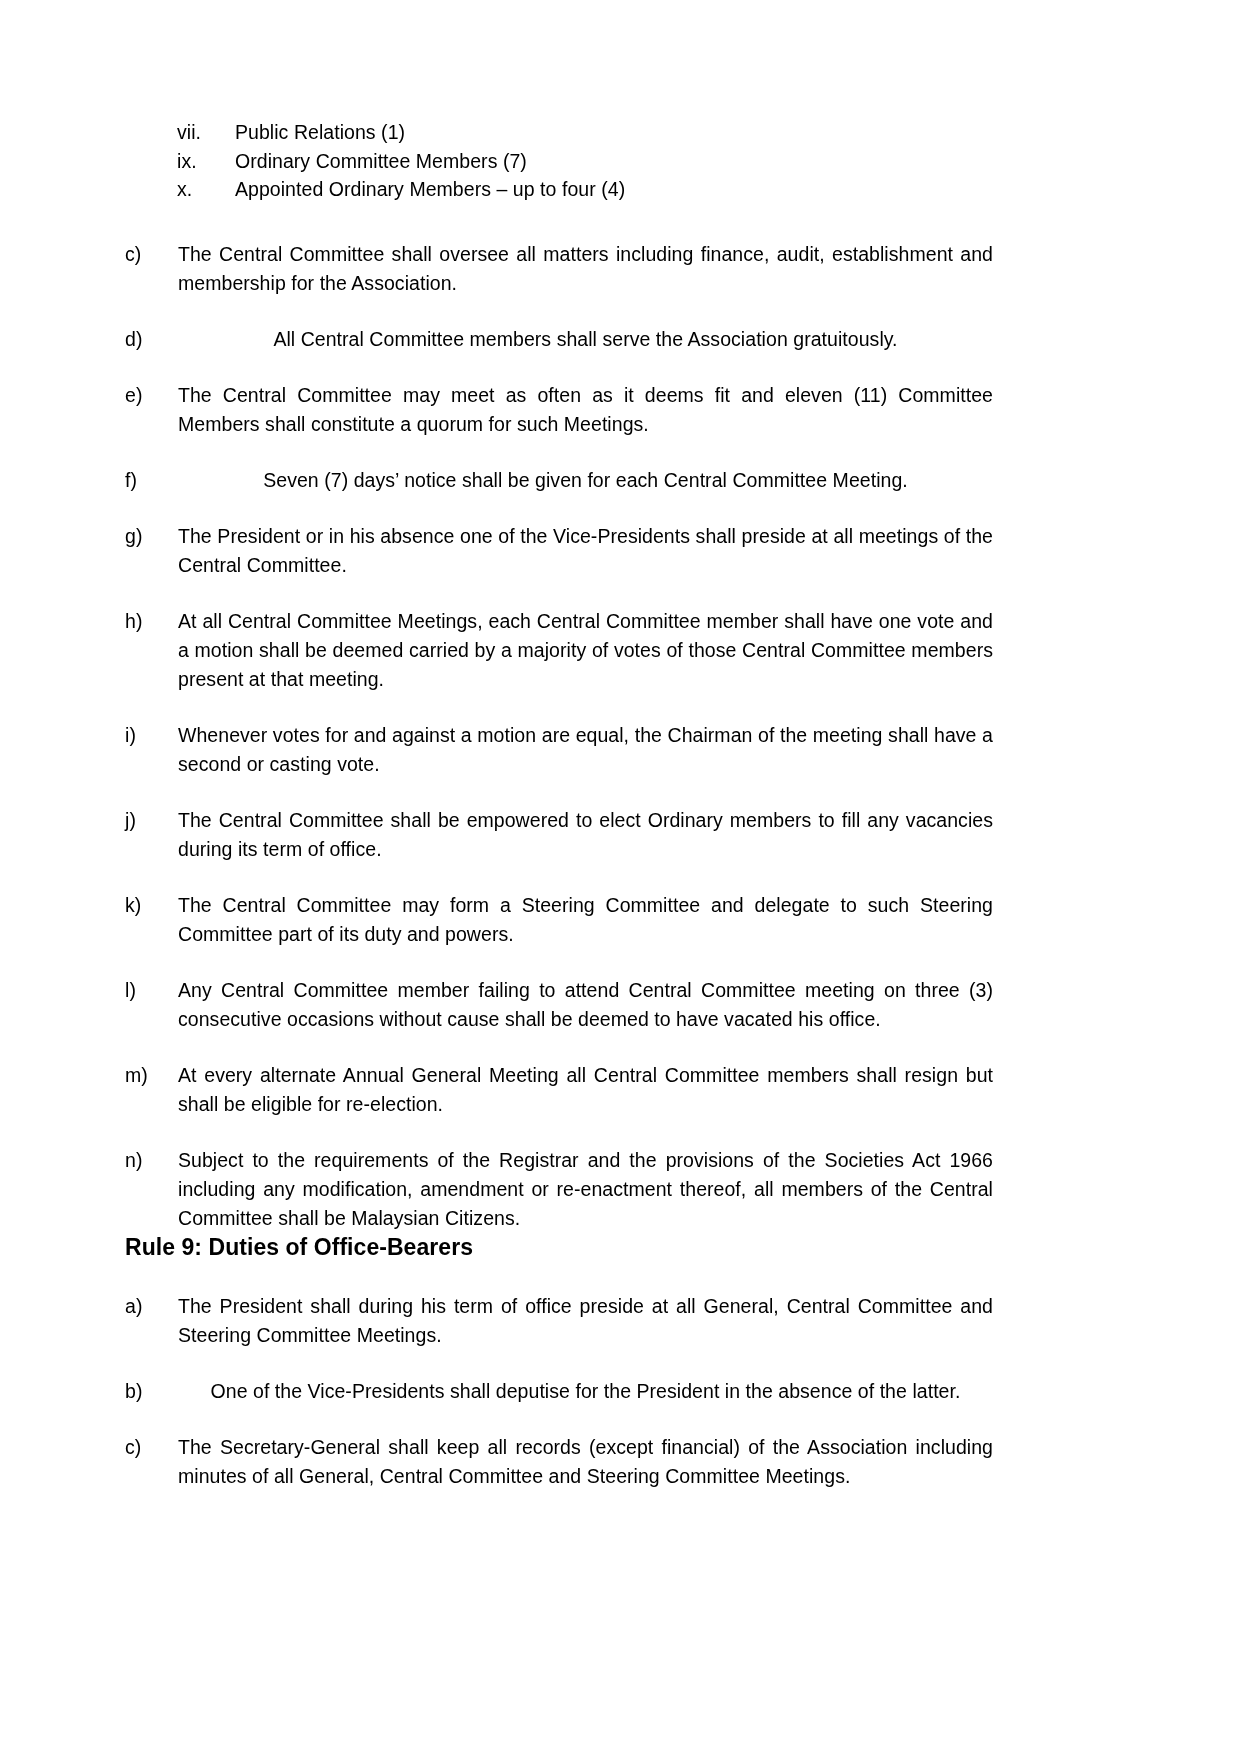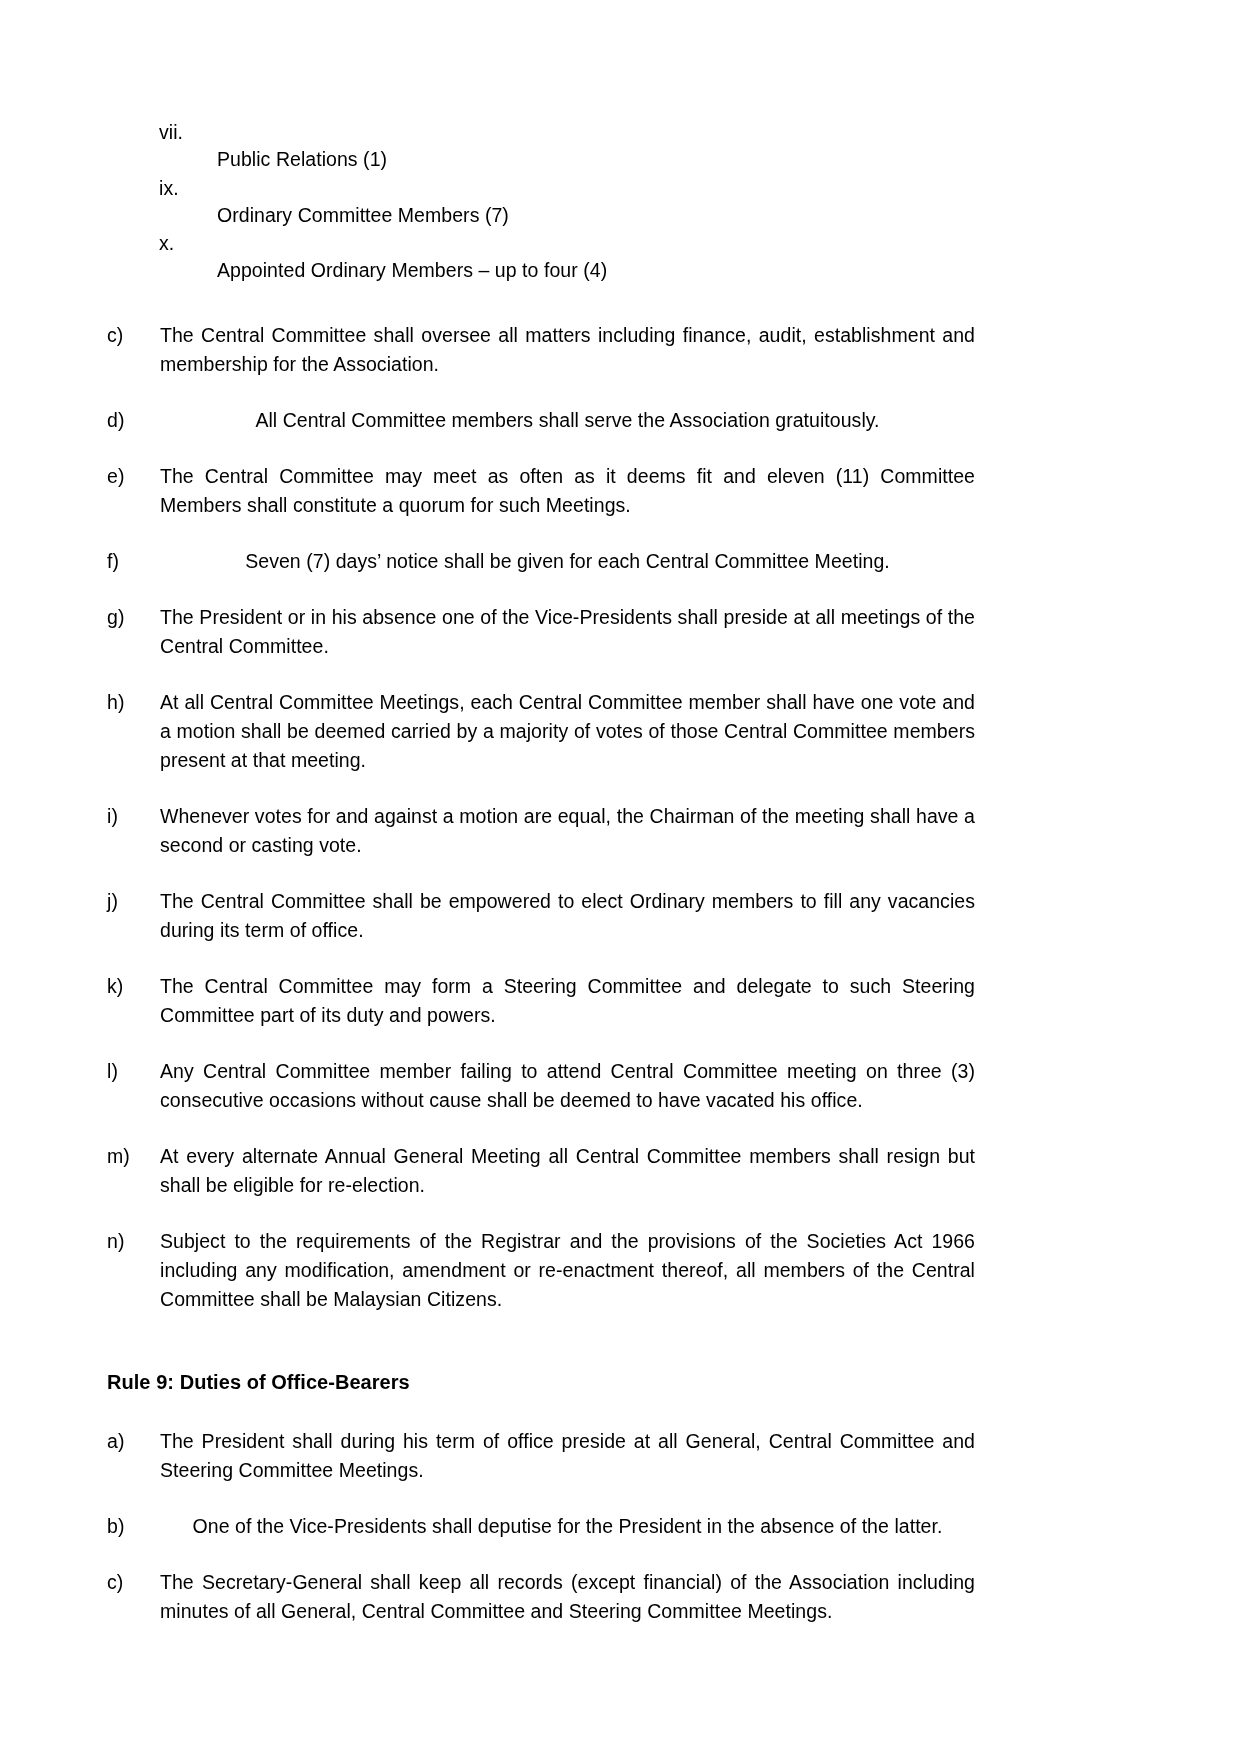--- a/index.html
+++ b/index.html
@@ -14,21 +14,21 @@
   .page {
     position: relative;
     width: 1241px;
     height: 1755px;
     background: #ffffff;
     box-sizing: border-box;
     overflow: hidden;
   }
   .content {
     position: absolute;
-    left: 107px;
+    left: 125px;
     top: 118px;
     width: 868px;
   }
 
   
   .roman-list {
     margin: 0 0 0 52px;
     padding: 0;
   }
   .roman-item {
@@ -37,21 +37,20 @@
     line-height: 28.5px;
     letter-spacing: 0.05px;
   }
   .roman-marker {
     width: 58px;
     flex: 0 0 58px;
     text-align: left;
   }
   .roman-text {
     flex: 1 1 auto;
-    margin-top: 27px;
   }
 
   
   .clause {
     display: flex;
     margin-top: 27px;
     font-size: 19.5px;
     line-height: 29px;
     letter-spacing: 0.05px;
   }
@@ -67,22 +66,21 @@
   }
   .clause-body.nojustify {
     text-align: center;
   }
   .clause.first {
     margin-top: 36px;
   }
 
   
   .rule-block {
-    margin-top: 54px;
-    font-size: 20px;
+    font-size: 23px;
     line-height: 29px;
   }
   .rule-title {
     font-weight: bold;
     letter-spacing: 0.05px;
   }
   .rule-subtitle {
     letter-spacing: 0.05px;
   }
   .after-rule {

